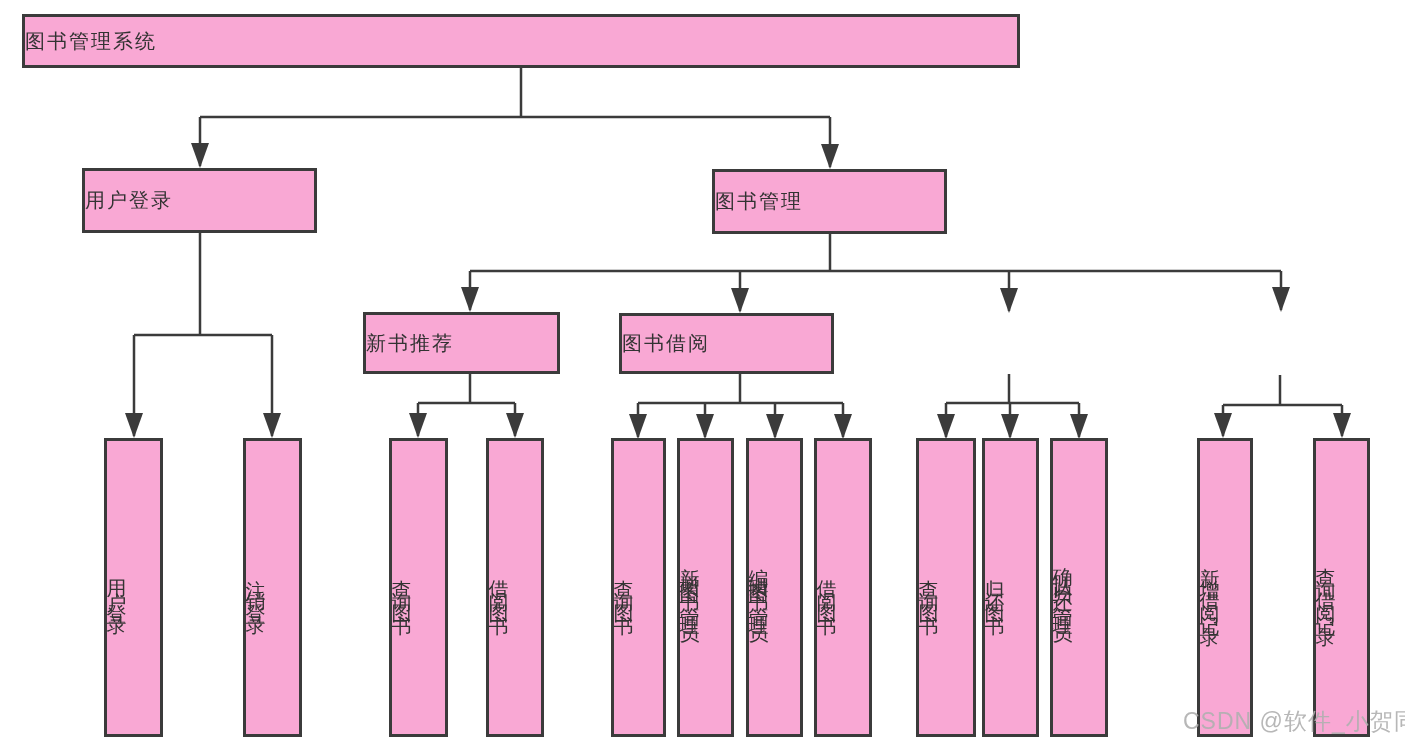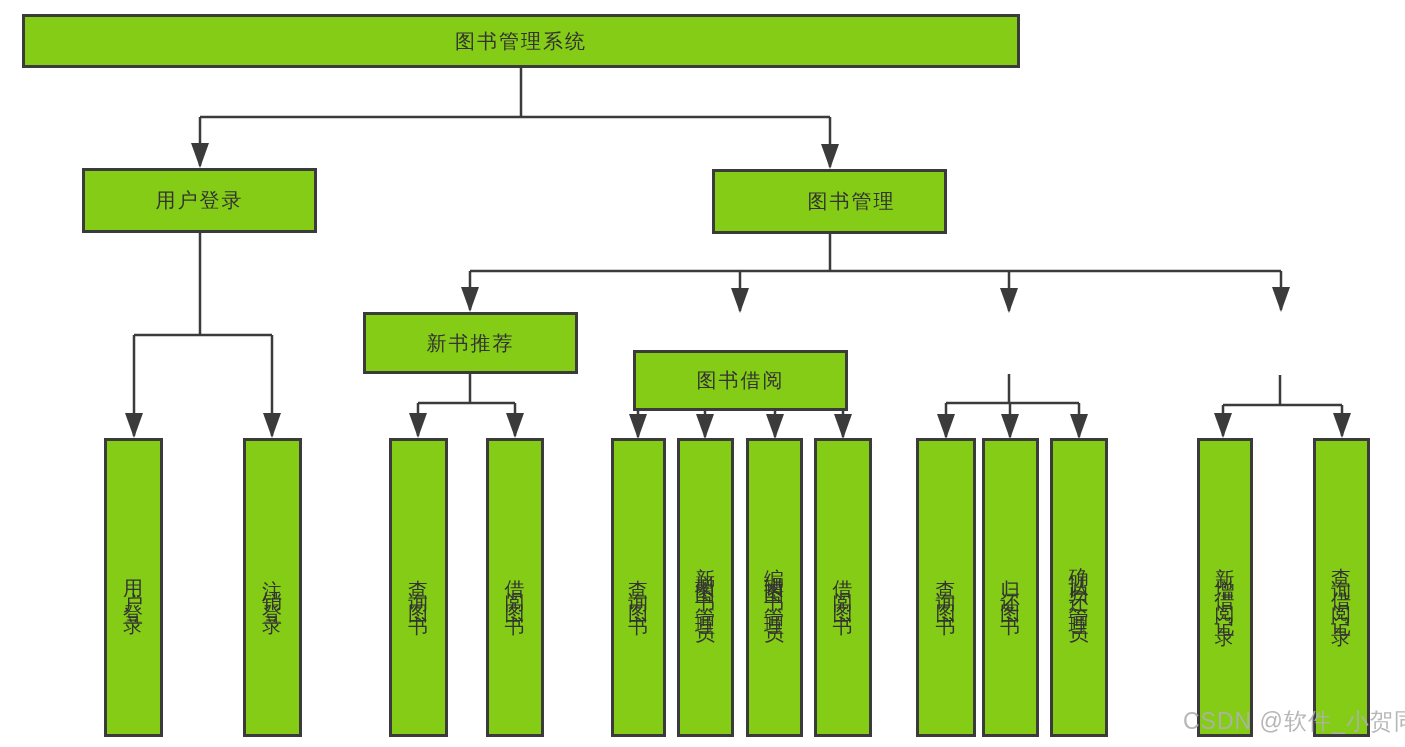--- a/index.html
+++ b/index.html
@@ -19,24 +19,23 @@
     position: absolute;
     left: 0; top: 0;
     width: 1405px;
     height: 747px;
     z-index: 1;
   }
   .hbox, .vbox {
     position: absolute;
     box-sizing: border-box;
     border: 3px solid #3b3b3b;
-    background: #84cc16;
+    background: #f9a8d4;
     display: flex;
     align-items: center;
-    justify-content: center;
     z-index: 2;
     color: #333333;
   }
   .hbox {
     font-size: 20px;
     letter-spacing: 2px;
     white-space: nowrap;
   }
   .vbox { top: 438px; height: 299px; }
   .vtext {
@@ -44,23 +43,23 @@
     text-orientation: mixed;
     font-size: 20px;
     letter-spacing: 12px;
     line-height: 1;
     color: #333333;
   }
   .vtext.long { letter-spacing: 8px; }
   
   .n-root           { left: 22px;   top: 14px;  width: 998px; height: 54px; }
   .n-user-login     { left: 82px;   top: 168px; width: 235px; height: 65px; }
-  .n-book-mgmt      { left: 712px;  top: 169px; width: 235px; height: 65px; padding-left: 44px; }
-  .n-new-book-rec   { left: 363px;  top: 312px; width: 215px; height: 62px; }
-  .n-book-borrow    { left: 633px;  top: 313px; width: 215px; height: 61px; margin-top: 37px; }
+  .n-book-mgmt      { left: 712px;  top: 169px; width: 235px; height: 65px; }
+  .n-new-book-rec   { left: 363px;  top: 312px; width: 197px; height: 62px; }
+  .n-book-borrow    { left: 619px;  top: 313px; width: 215px; height: 61px; }
   .n-current-borrow { left: 902px;  top: 313px; width: 213px; height: 61px; }
   .n-borrow-record  { left: 1173px; top: 312px; width: 213px; height: 63px; }
   
   .l-user-login  { left: 104px;  width: 59px; }
   .l-logout      { left: 243px;  width: 59px; }
   .l-nbr-query   { left: 389px;  width: 59px; }
   .l-nbr-borrow  { left: 486px;  width: 58px; }
   .l-bb-query    { left: 611px;  width: 55px; }
   .l-bb-add      { left: 677px;  width: 57px; }
   .l-bb-edit     { left: 746px;  width: 57px; }

